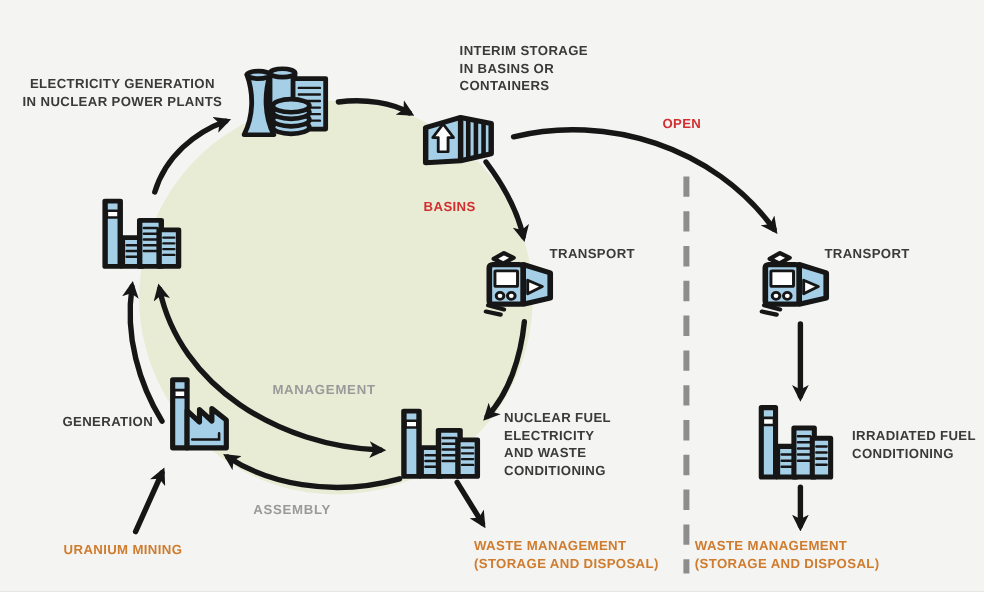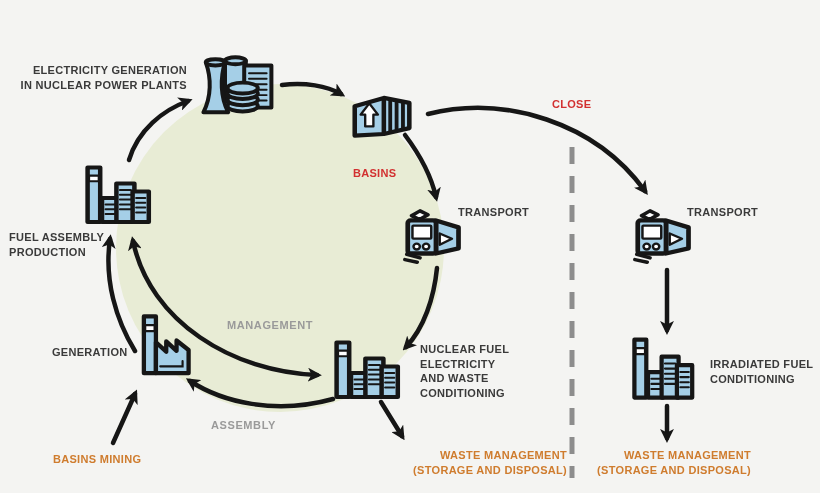--- a/index.html
+++ b/index.html
@@ -9,22 +9,22 @@
   }
   html,body{margin:0;padding:0;background:#ddd;}
   .stage{position:relative;width:820px;height:493px;background:var(--background);
          overflow:hidden;font-family:"Liberation Sans",sans-serif;}
   .layer{position:absolute;left:0;top:0;}
   .lbl{position:absolute;font-size:11px;font-weight:bold;line-height:14.5px;
        letter-spacing:.3px;color:var(--text);white-space:pre-line;}
   .lbl.red{color:var(--red);}
   .lbl.orange{color:var(--orange);}
   .lbl.gray{color:var(--gray);letter-spacing:.6px;}
-  .lbl.right{text-align:right;}
-  .lbl.center{text-align:right;}
+  .lbl.right{text-align:center;}
+  .lbl.center{text-align:left;}
   
   .circle-bg{fill:var(--circle-fill);}
   .ic-fill{fill:var(--icon-fill);stroke:var(--outline);stroke-width:5;stroke-linejoin:round;}
   .wh2{fill:#ffffff;stroke:var(--outline);stroke-width:2.6;stroke-linejoin:round;}
   .wh4{fill:#ffffff;stroke:var(--outline);stroke-width:4;stroke-linejoin:round;}
   .win{fill:none;stroke:var(--outline);stroke-width:2.5;stroke-linecap:round;}
   .ln5{fill:none;stroke:var(--outline);stroke-width:4;stroke-linecap:round;}
   .stripe{fill:none;stroke:var(--outline);stroke-width:4.2;}
   .arrow{fill:none;stroke:var(--outline);stroke-width:4.5;stroke-linecap:round;}
   .dashline{fill:none;stroke:var(--dash);stroke-width:5;stroke-dasharray:17 12;}
@@ -113,30 +113,31 @@
     <g transform="translate(137,313) scale(0.86)">
       <rect class="ic-fill" x="8" y="4" width="14" height="66"></rect>
       <rect class="wh2" x="9.5" y="14" width="11" height="7"></rect>
       <path class="ic-fill" d="M22,70 V34 L34,45 V33 L46,44 V32 L60,43 V70 Z"></path>
       <path class="win" d="M27,62 H53 V56"></path>
     </g>
   </svg>
 
   <div class="lbl right" style="left:17px;top:63px;width:170px">ELECTRICITY GENERATION
 IN NUCLEAR POWER PLANTS</div>
-  <div class="lbl red" style="left:552px;top:97px">CLOSE</div>
+  <div class="lbl" style="left:383px;top:36px">INTERIM STORAGE
+IN BASINS OR
+CONTAINERS</div>
+  <div class="lbl red" style="left:552px;top:97px">OPEN</div>
   <div class="lbl red" style="left:353px;top:166px">BASINS</div>
   <div class="lbl" style="left:458px;top:205px">TRANSPORT</div>
   <div class="lbl" style="left:687px;top:205px">TRANSPORT</div>
-  <div class="lbl" style="left:9px;top:230px">FUEL ASSEMBLY
-PRODUCTION</div>
   <div class="lbl" style="left:52px;top:345px">GENERATION</div>
   <div class="lbl gray" style="left:227px;top:318px">MANAGEMENT</div>
   <div class="lbl gray" style="left:211px;top:418px">ASSEMBLY</div>
-  <div class="lbl orange" style="left:53px;top:452px">BASINS MINING</div>
+  <div class="lbl orange" style="left:53px;top:452px">URANIUM MINING</div>
   <div class="lbl" style="left:420px;top:342px">NUCLEAR FUEL
 ELECTRICITY
 AND WASTE
 CONDITIONING</div>
   <div class="lbl" style="left:710px;top:357px">IRRADIATED FUEL
 CONDITIONING</div>
   <div class="lbl orange center" style="left:395px;top:448px;width:172px">WASTE MANAGEMENT
 (STORAGE AND DISPOSAL)</div>
   <div class="lbl orange center" style="left:579px;top:448px;width:172px">WASTE MANAGEMENT
 (STORAGE AND DISPOSAL)</div>

